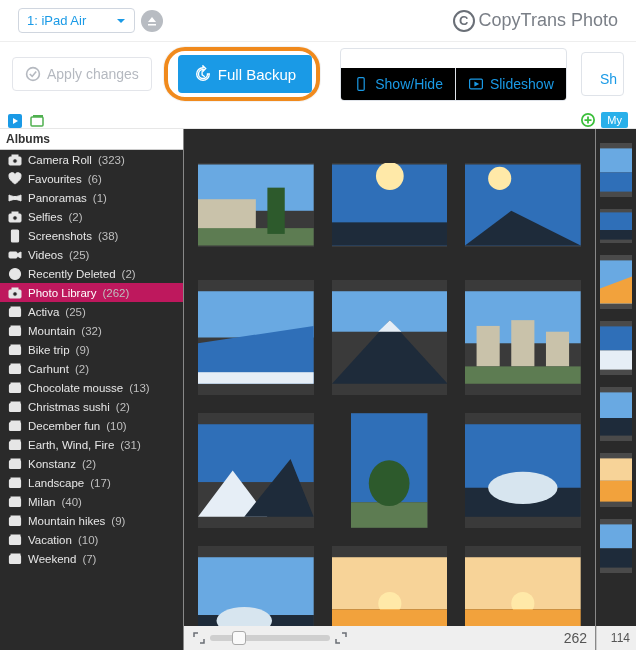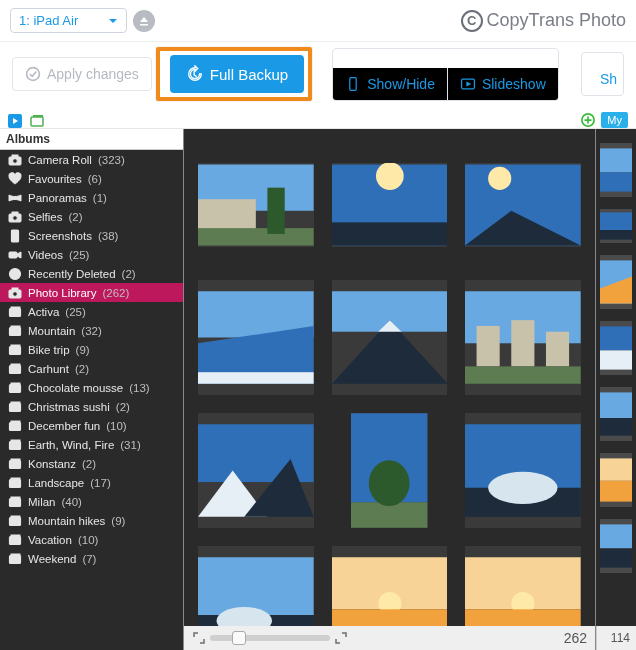--- a/index.html
+++ b/index.html
@@ -9,21 +9,21 @@
     background: #fff;
     width: 636px;
     height: 650px;
     overflow: hidden;
     position: relative;
   }
   
   .topbar {
     display: flex;
     align-items: center;
-    padding: 6px 10px;
+    padding: 6px 18px;
     height: 42px;
     border-bottom: 1px solid #eee;
   }
   .device-select {
     border: 1px solid #d0d6df;
     border-radius: 4px;
     padding: 4px 8px;
     display: flex;
     align-items: center;
     gap: 30px;
@@ -64,24 +64,24 @@
   .btn-backup {
     color:#fff;background:#1a9ae6;
     border:none;
     padding:10px 16px;
     font-size:15px;
     margin-left:6px;
   }
   .btn-backup svg{width:18px;height:18px;fill:#fff;}
   .highlight-ring {
     border:4px solid #f08a1d;
-    border-radius:2px;
+    border-radius:21px;
     padding:4px;
     display:flex;
-    margin-left:4px;
+    margin-left:12px;
     box-shadow: 0 0 0 1px rgba(0,0,0,.05);
   }
   .btn-outline {
     color:#1a9ae6;border:1px solid #dfe3e9;background:#000000;margin-top:19px;
   }
   .btn-outline svg{width:16px;height:16px;fill:none;stroke:#1a9ae6;}
   .group2 { margin-left:20px; display:flex;border:1px solid #dfe3e9;border-radius:4px;overflow:hidden;}
   .group2 .btn{border:none;border-radius:0;padding:8px 12px;}
   .group2 .btn + .btn { border-left:1px solid #dfe3e9;}
   .right-strip {

